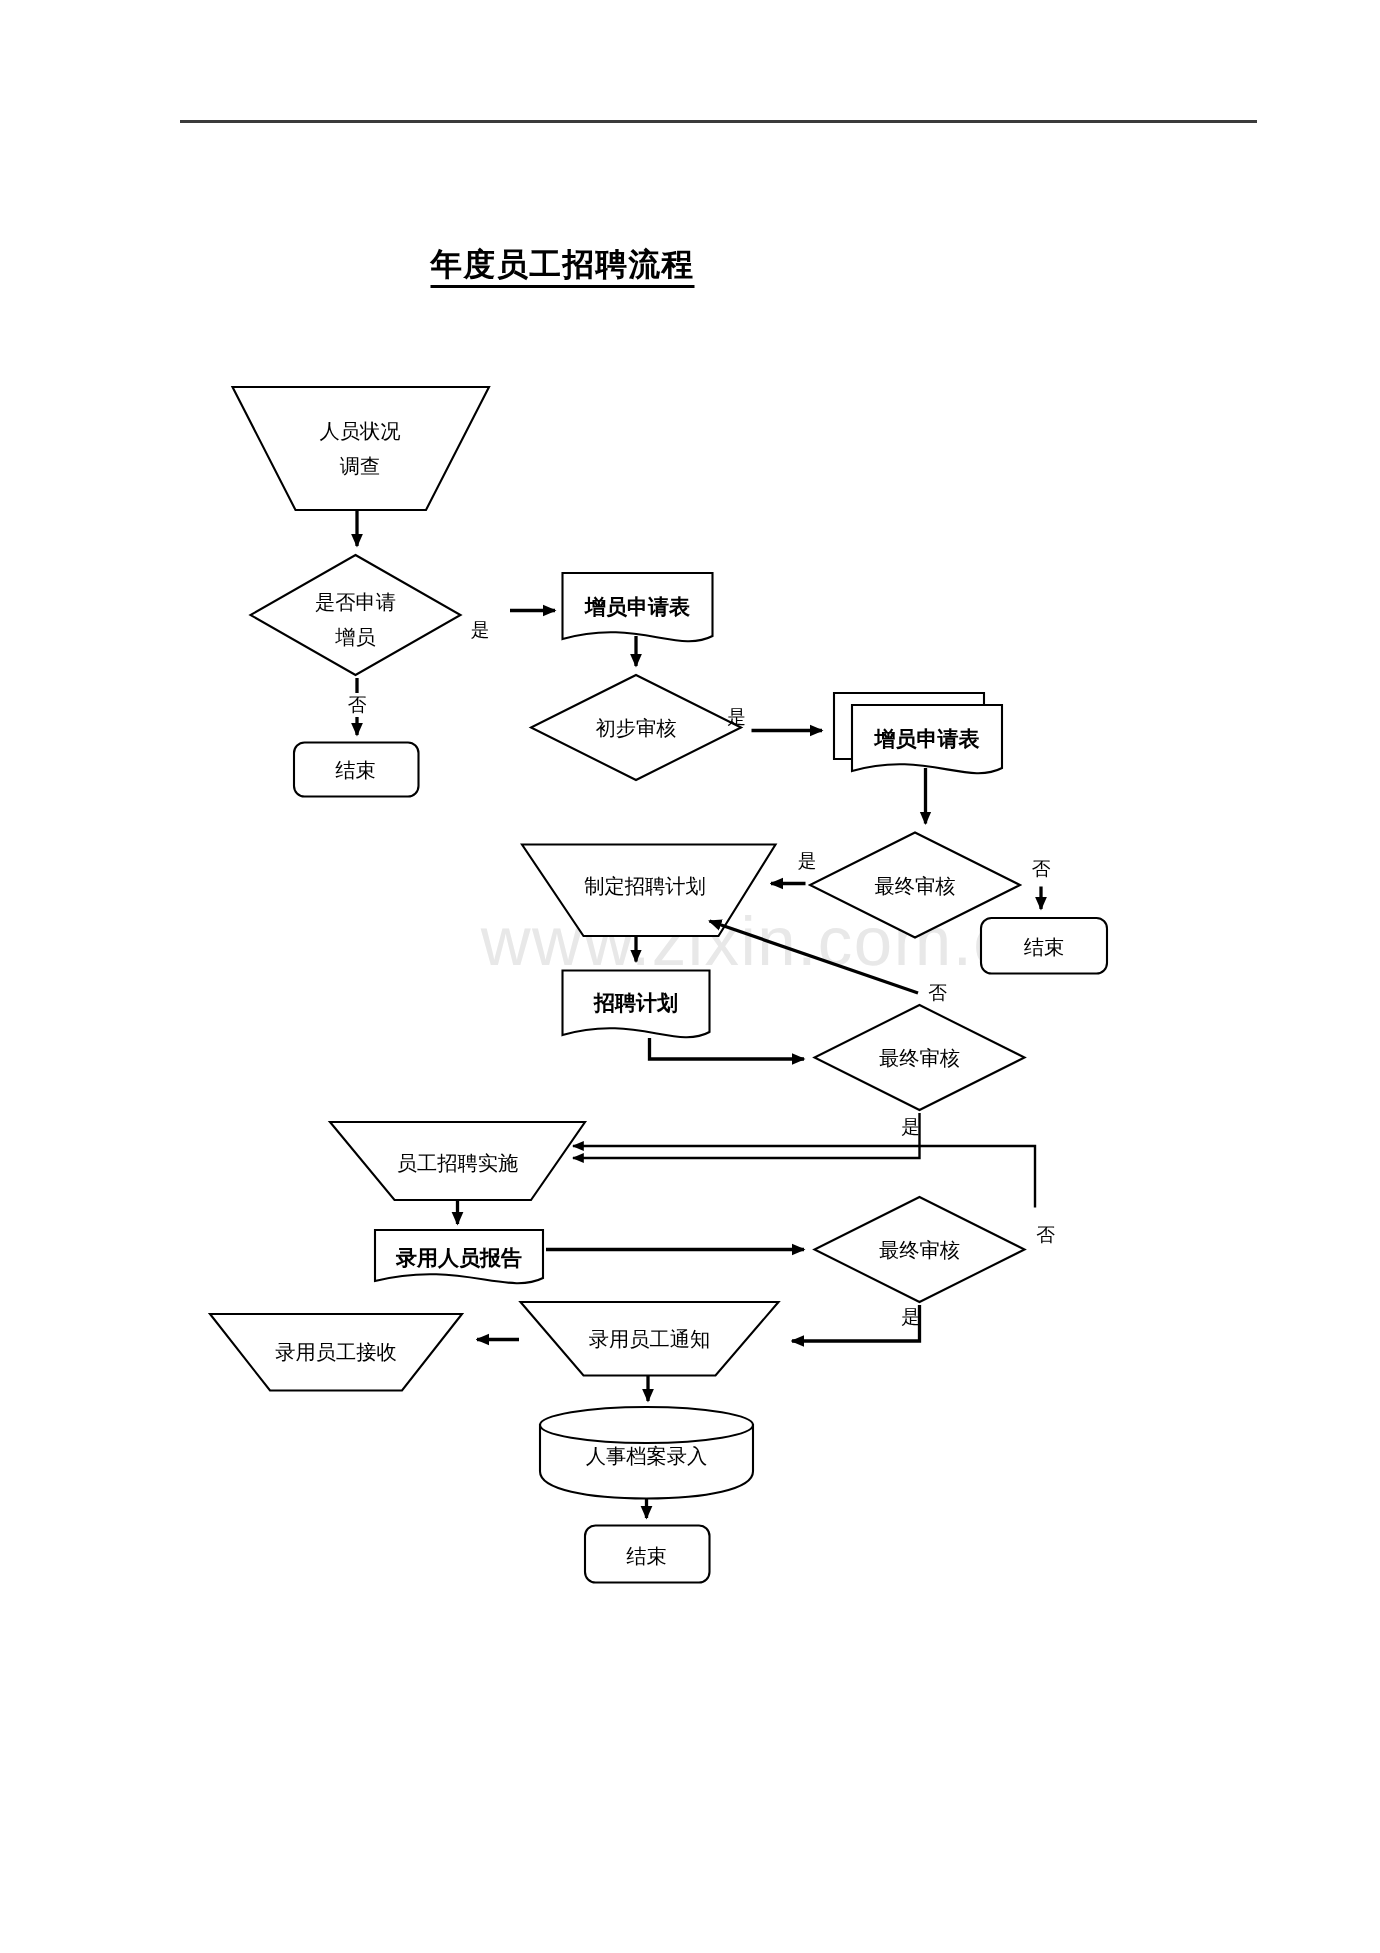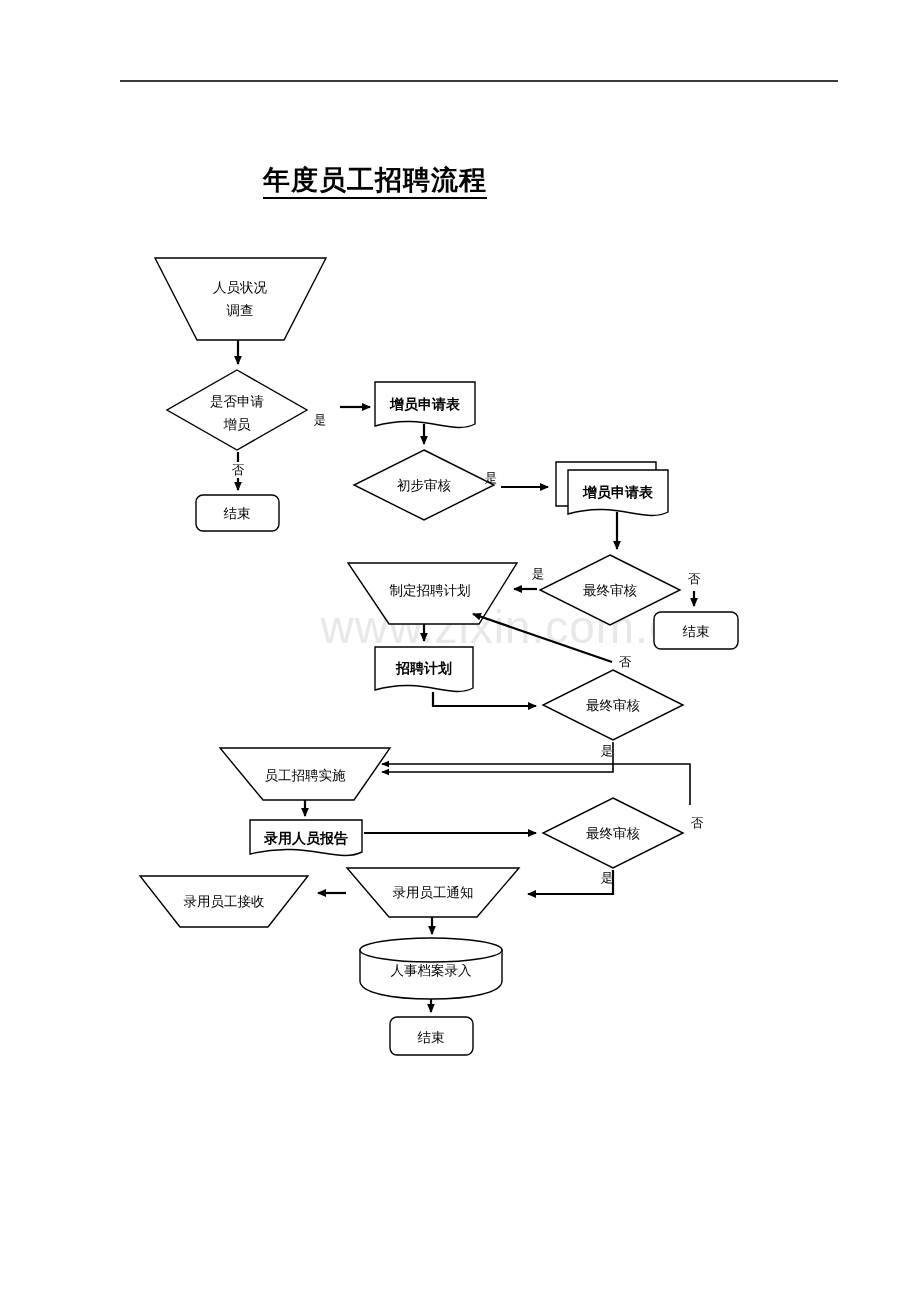--- a/index.html
+++ b/index.html
@@ -1,19 +1,19 @@
 <!DOCTYPE html>
 <html><head>
 <meta charset="utf-8">
 <style>
   html,body{margin:0;padding:0;background:#ffffff;}
   body{width:920px;height:1302px;font-family:"Liberation Serif","DejaVu Serif",serif;color:#000;}
   #page{position:relative;width:920px;height:1302px;overflow:hidden;background:#fff;}
   #header-rule{position:absolute;left:120px;top:80px;width:718px;height:0;border-top:2px solid #3b3b3b;}
-  #doc-title{position:absolute;left:0;top:162px;width:750px;text-align:center;font-size:27px;font-weight:bold;letter-spacing:1px;}
+  #doc-title{position:absolute;left:0;top:162px;width:750px;text-align:center;font-size:21px;font-weight:bold;letter-spacing:1px;}
   #doc-title span{border-bottom:2px solid #000;padding-bottom:2px;}
   #watermark{position:absolute;left:230px;top:600px;width:560px;text-align:center;font-size:46px;color:#e8e8e8;
              font-family:"Liberation Sans","DejaVu Sans",sans-serif;letter-spacing:1px;user-select:none;}
   svg#flow{position:absolute;left:0;top:0;width:920px;height:1302px;}
   svg#flow .shp{fill:#fff;stroke:#000;stroke-width:1.4;}
   svg#flow .lnk{stroke:#000;stroke-width:2.2;fill:none;}
   svg#flow .lnk-thin{stroke:#000;stroke-width:1.6;fill:none;}
   svg#flow text.lbl{font-family:"Liberation Serif","DejaVu Serif",serif;font-size:13.5px;fill:#000;text-anchor:middle;}
   svg#flow text.lbl.b{font-weight:bold;font-size:14px;}
   svg#flow text.yn{font-family:"Liberation Serif","DejaVu Serif",serif;font-size:12.5px;fill:#000;text-anchor:middle;}

